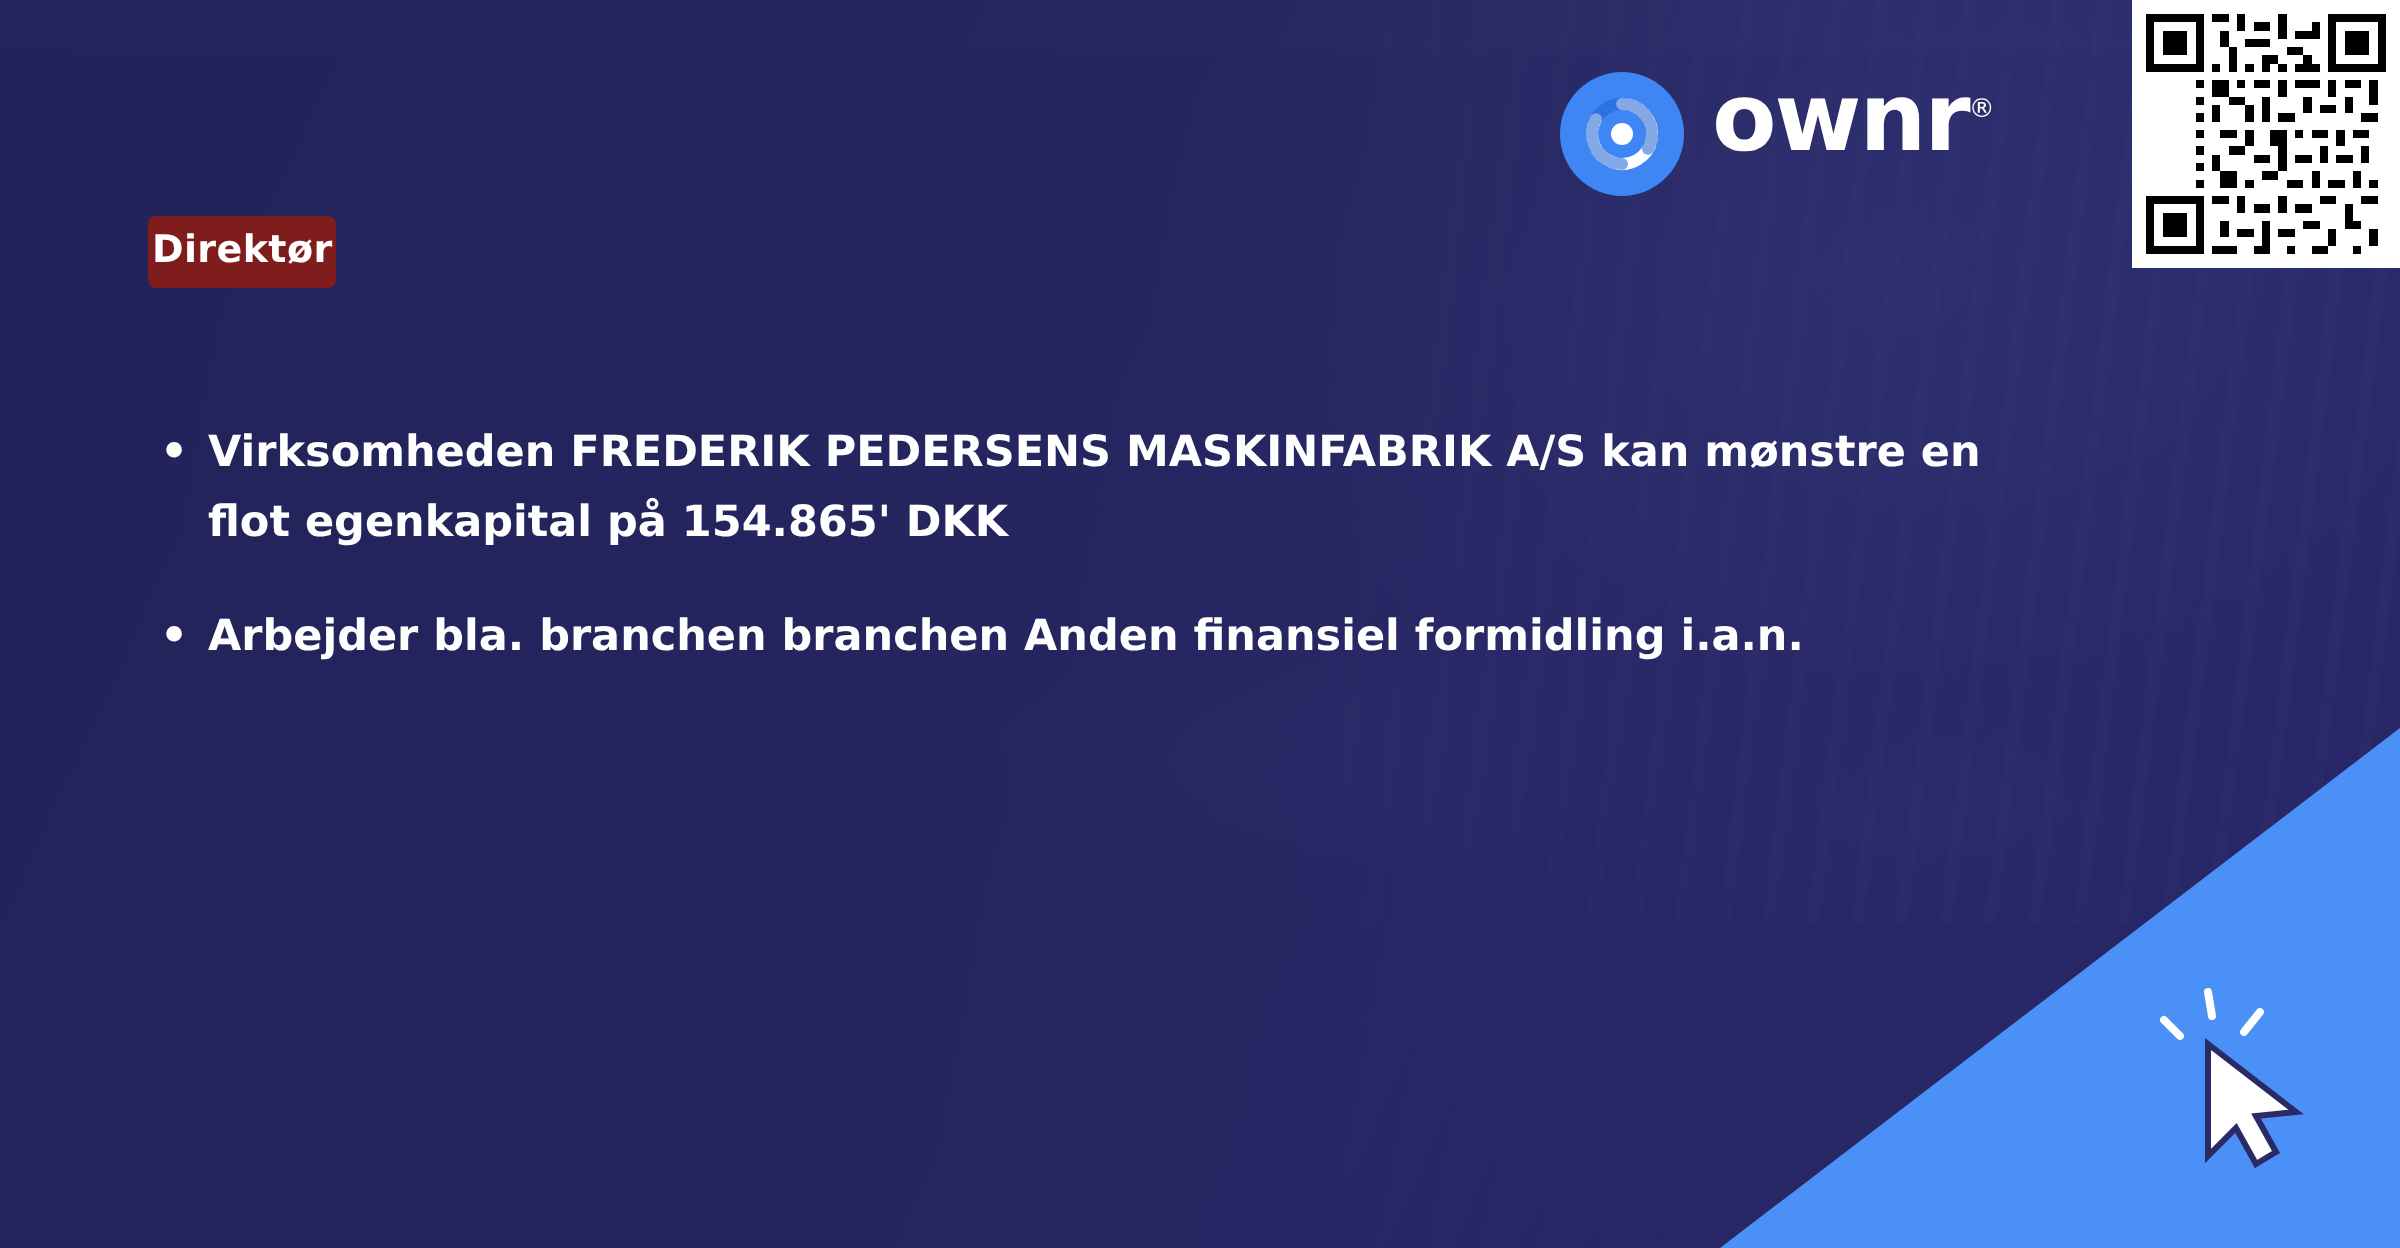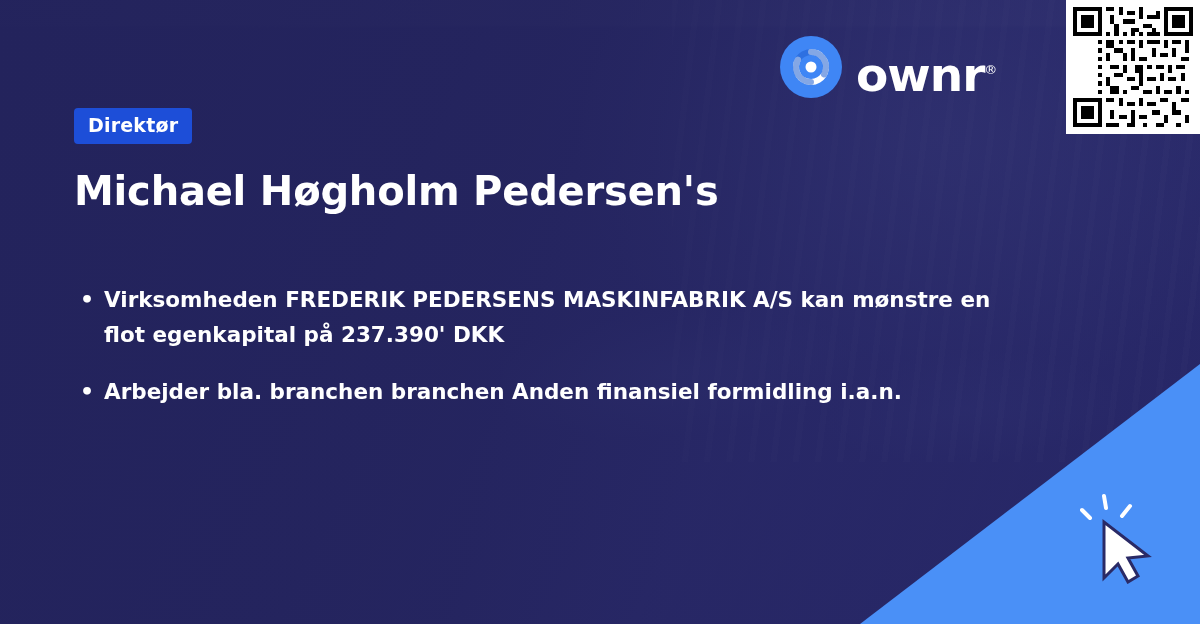--- a/index.html
+++ b/index.html
@@ -61,21 +61,21 @@
     clip-path: polygon(100% 0, 100% 100%, 0 100%);
   }
   .cursor {
     position: absolute; right: 34px; bottom: 40px;
     width: 86px; height: 92px;
   }
 
   
   .logo {
     position: absolute; top: 36px; left: 780px;
-    display: flex; align-items: flex-end; gap: 14px;
+    display: flex; align-items: flex-start; gap: 14px;
   }
   .logo-mark {
     width: 62px; height: 62px; border-radius: 50%;
     background: #3f86f5;
     display: flex; align-items: center; justify-content: center;
     flex: none;
   }
   .logo-word {
     color: #ffffff;
     font-size: 47px;
@@ -97,25 +97,25 @@
     width: 134px; height: 134px;
     background: #ffffff;
     padding: 7px;
   }
   .qr svg { display: block; }
 
   
   .content { position: absolute; left: 74px; top: 108px; right: 170px; }
   .badge {
     display: inline-block;
-    background: #1d4ed8;
+    background: #7f1d1d;
     color: #ffffff;
     font-size: 19px;
     font-weight: bold;
-    padding: 6px 14px 8px;
+    padding: 6px 2px 8px;
     border-radius: 4px;
     letter-spacing: 0.2px;
   }
   h1 {
     color: #ffffff;
     font-weight: bold;
     font-size: 40px;
     line-height: 1.28;
     margin-top: 22px;
     letter-spacing: -0.2px;
@@ -283,21 +283,20 @@
         <rect x="17" y="28" width="1" height="1"></rect>
           <rect x="20" y="28" width="2" height="1"></rect>
         <rect x="25" y="28" width="1" height="1"></rect>
       </g>
     </svg>
   </div>
 
   <div class="content">
     <span class="badge">Direktør</span>
     <h1>
-      <span>Michael Høgholm Pedersen's</span>
     </h1>
     <ul class="bullets">
-      <li>Virksomheden FREDERIK PEDERSENS MASKINFABRIK A/S kan mønstre en flot egenkapital på 237.390' DKK</li>
+      <li>Virksomheden FREDERIK PEDERSENS MASKINFABRIK A/S kan mønstre en flot egenkapital på 154.865' DKK</li>
       <li>Arbejder bla. branchen branchen Anden finansiel formidling i.a.n.</li>
     </ul>
   </div>
 
 </div>
 
 </body></html>

